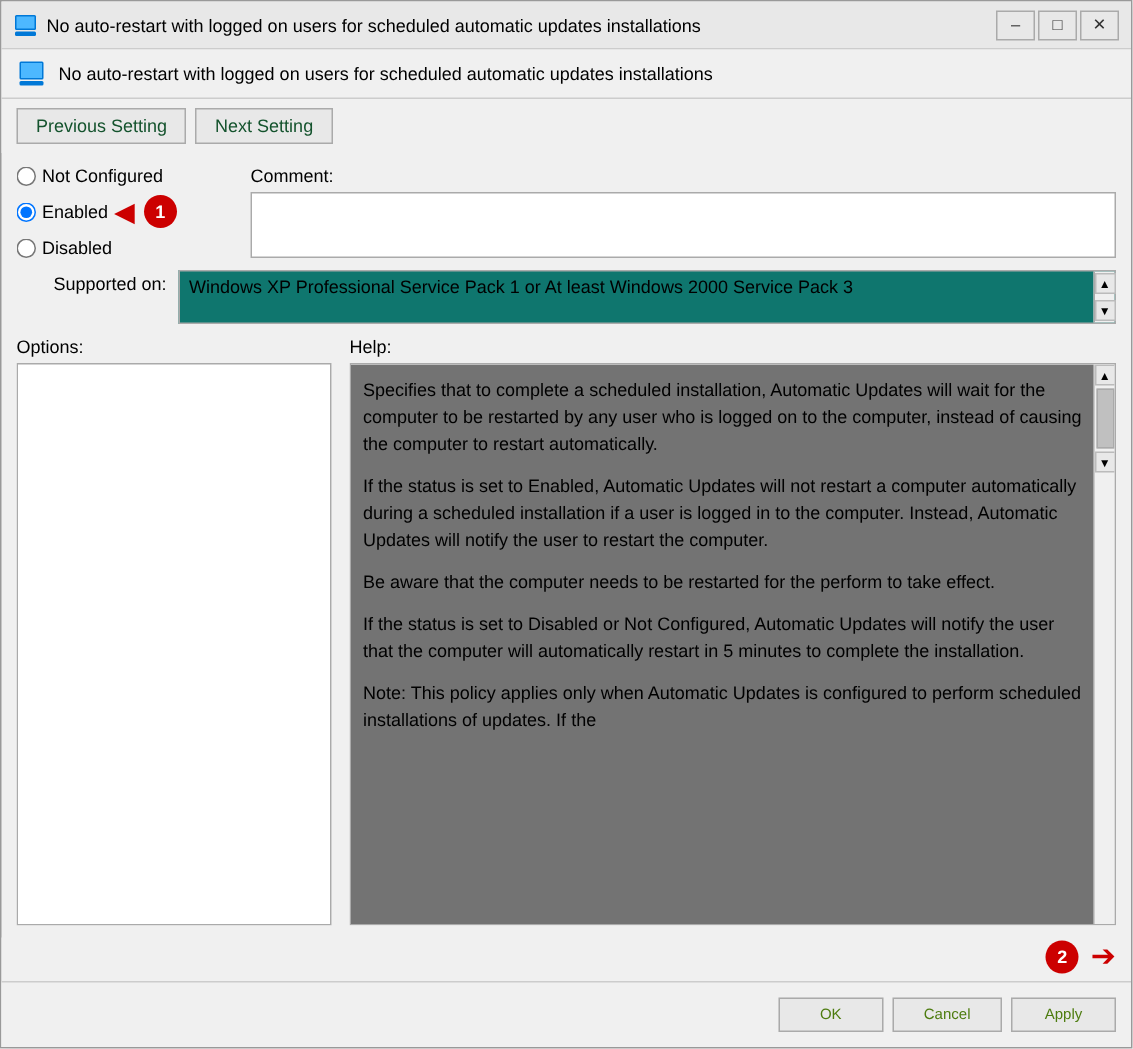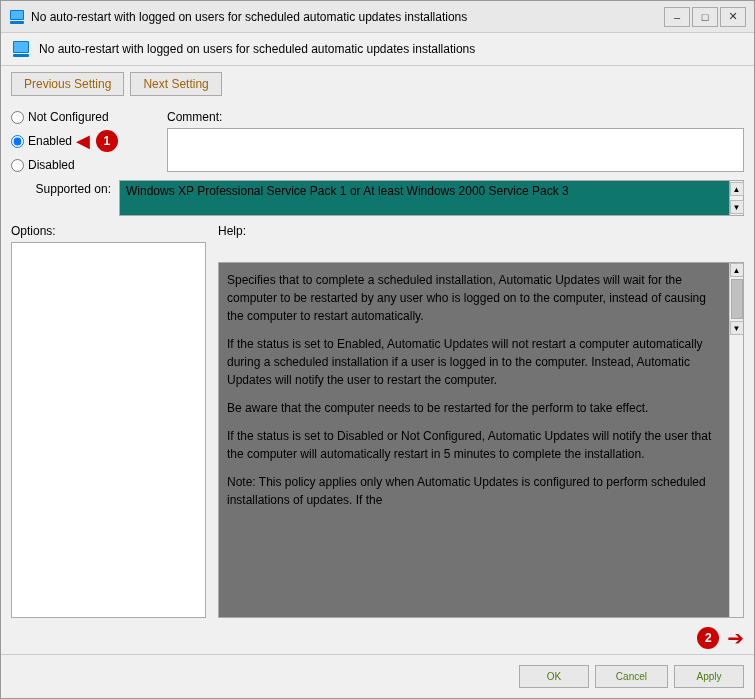--- a/index.html
+++ b/index.html
@@ -92,21 +92,21 @@
       display: flex;
       gap: 6px;
       background: #f0f0f0;
     }
     .nav-btn {
       padding: 4px 12px;
       border: 1px solid #aaa;
       background: #e8e8e8;
       cursor: pointer;
       font-size: 12px;
-      color: #a16207;
+      color: #14532d;
     }
 
     .main-content {
       flex: 1;
       display: flex;
       flex-direction: column;
       padding: 8px 10px;
       overflow: hidden;
     }
 
@@ -202,39 +202,38 @@
     .bottom-section {
       display: flex;
       gap: 12px;
       flex: 1;
       overflow: hidden;
     }
 
     .options-panel {
       display: flex;
       flex-direction: column;
-      width: 195px;
+      width: 210px;
       flex-shrink: 0;
     }
     .panel-label {
       font-size: 12px;
       margin-bottom: 4px;
     }
     .options-box {
       flex: 1;
       border: 1px solid #aaa;
       background: white;
     }
 
     .help-panel {
       display: flex;
       flex-direction: column;
       flex: 1;
       overflow: hidden;
-      gap: 20px;
     }
     .help-box {
       flex: 1;
       border: 1px solid #aaa;
       background: #737373;
       overflow-y: auto;
       padding: 8px;
       font-size: 12px;
       line-height: 1.5;
       position: relative;

